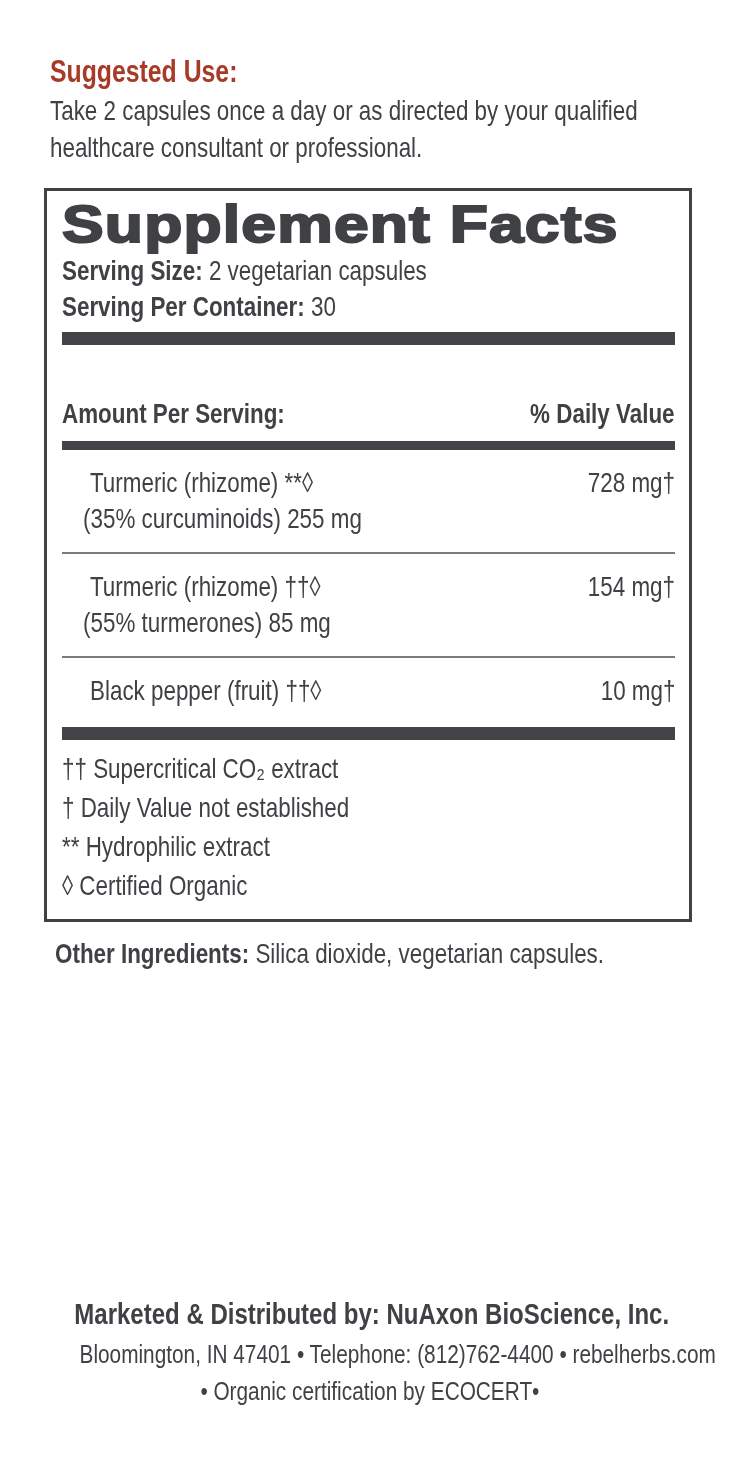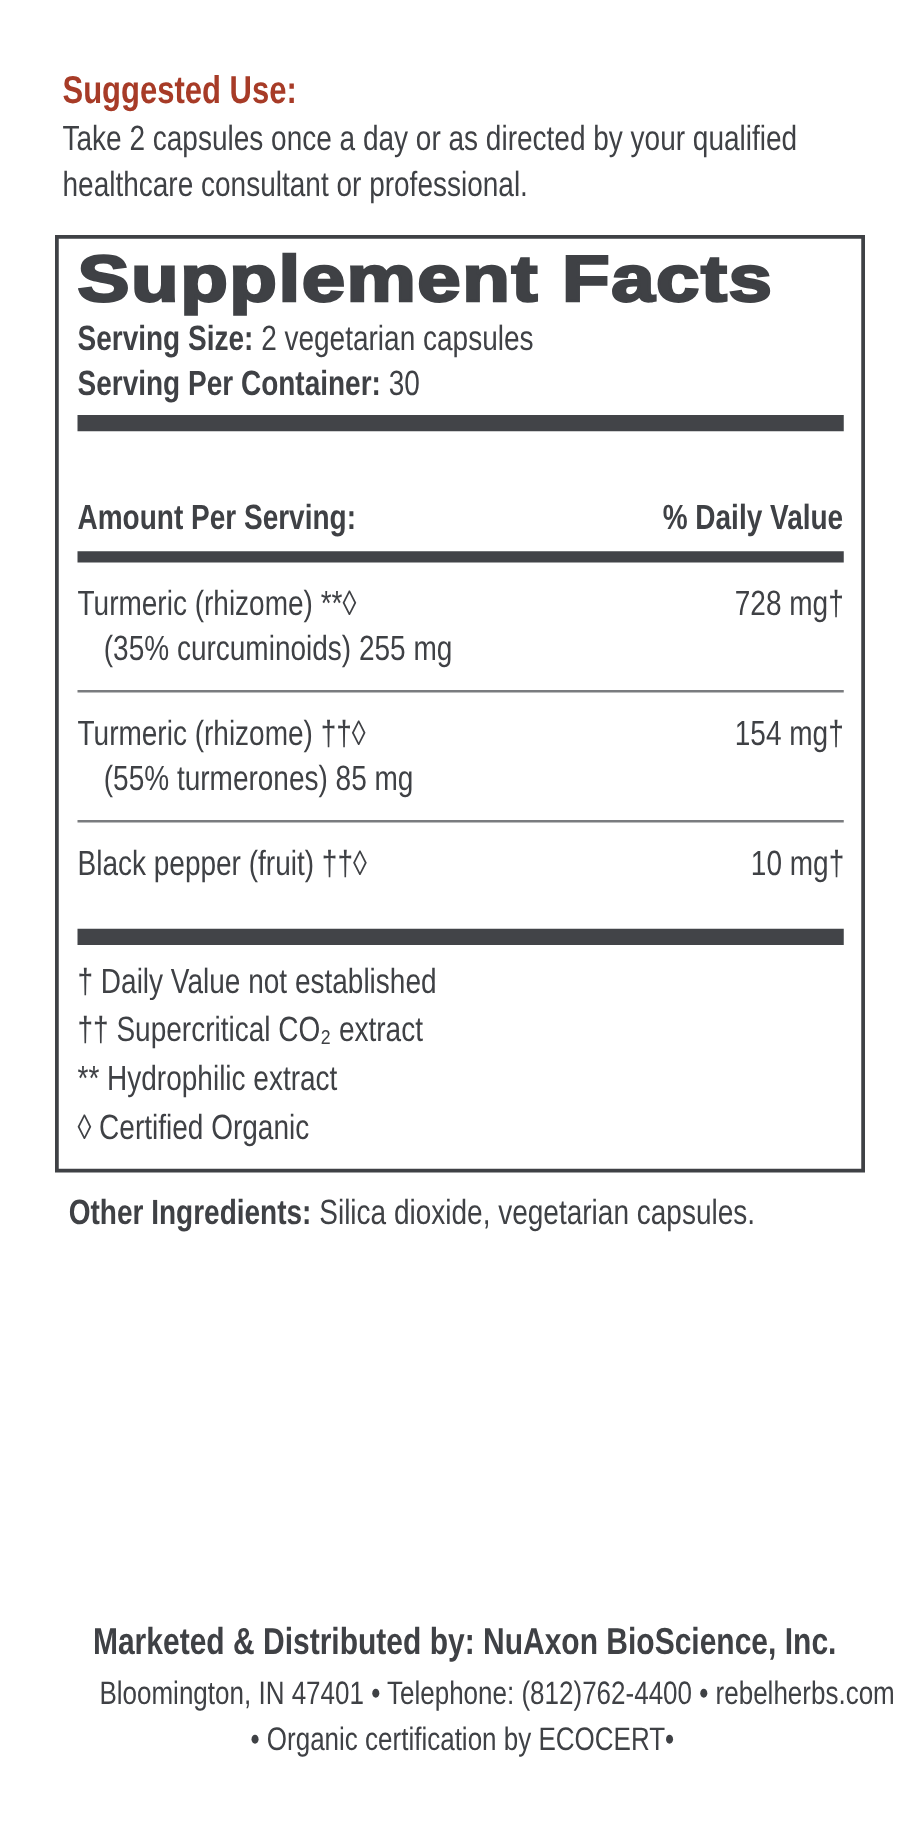--- a/index.html
+++ b/index.html
@@ -35,23 +35,23 @@
   }
   .serving-line { font-size:28px; line-height:36px; }
   .serving-line b { font-weight:bold; }
 
   .bar-thick { height:13px; background:#424448; margin-top:7px; }
   .bar-med   { height:9px;  background:#424448; }
   .divider   { height:2px;  background:#7a7c7f; }
 
   .col-head { display:flex; justify-content:space-between; align-items:baseline; padding:9px 0 11px; font-size:28px; font-weight:bold;margin-top:44px; }
 
-  .ing-row   { display:flex; justify-content:space-between; align-items:flex-start; padding-top:16px; font-size:28px; line-height:33px; }
+  .ing-row   { display:flex; justify-content:space-between; align-items:flex-start; padding-top:16px; font-size:28px; line-height:33px;margin-left:28px; }
   .ing-detail{ font-size:28px; line-height:33px; padding:3px 0 0 21px; }
-  .row3      { padding-bottom:36px; }
+  .row3      { padding-bottom:20px; }
   .row12-gap { padding-bottom:17px; }
 
   .footnotes { padding:9px 0 6px; }
   .footnote  { font-size:28px; line-height:39px; }
 
   .other { padding:16px 0 0 55px; font-size:28px; }
   .other b { font-weight:bold; }
 
   .footer { position:absolute; left:0; right:0; top:1293px; text-align:center; }
   .footer-line1 { font-size:30px; font-weight:bold; line-height:42px; }
@@ -112,22 +112,22 @@
   <div class="divider"></div>
 
   <div class="ing-row row3">
     <span class="cond">Black pepper (fruit) ††◊</span>
     <span class="cond r">10 mg†</span>
   </div>
 
   <div class="bar-thick" style="margin-top:0;"></div>
 
   <div class="footnotes">
+    <div class="footnote"><span class="cond">†† Supercritical CO₂ extract</span></div>
     <div class="footnote"><span class="cond">† Daily Value not established</span></div>
-    <div class="footnote"><span class="cond">†† Supercritical CO₂ extract</span></div>
     <div class="footnote"><span class="cond">** Hydrophilic extract</span></div>
     <div class="footnote"><span class="cond">◊ Certified Organic</span></div>
   </div>
 </div>
 
 <div class="other">
   <span class="cond"><b>Other Ingredients:</b>&nbsp;<span>Silica dioxide, vegetarian capsules.</span></span>
 </div>
 
 <div class="footer">

